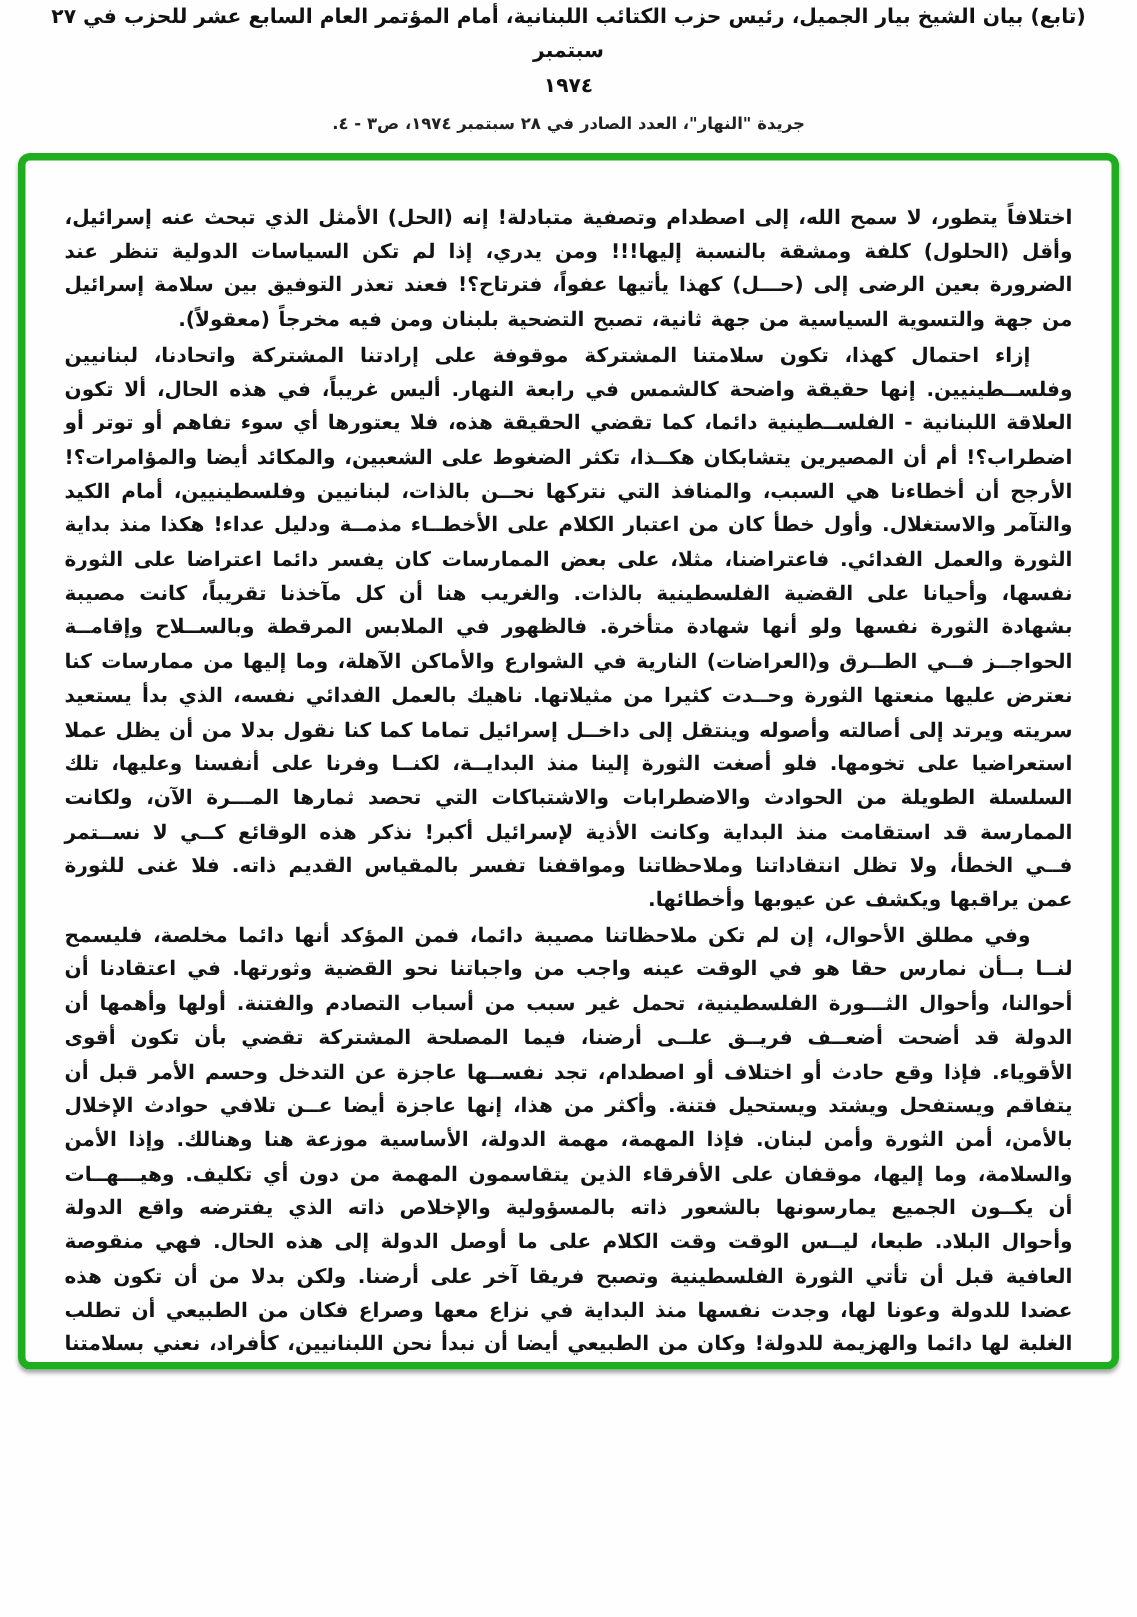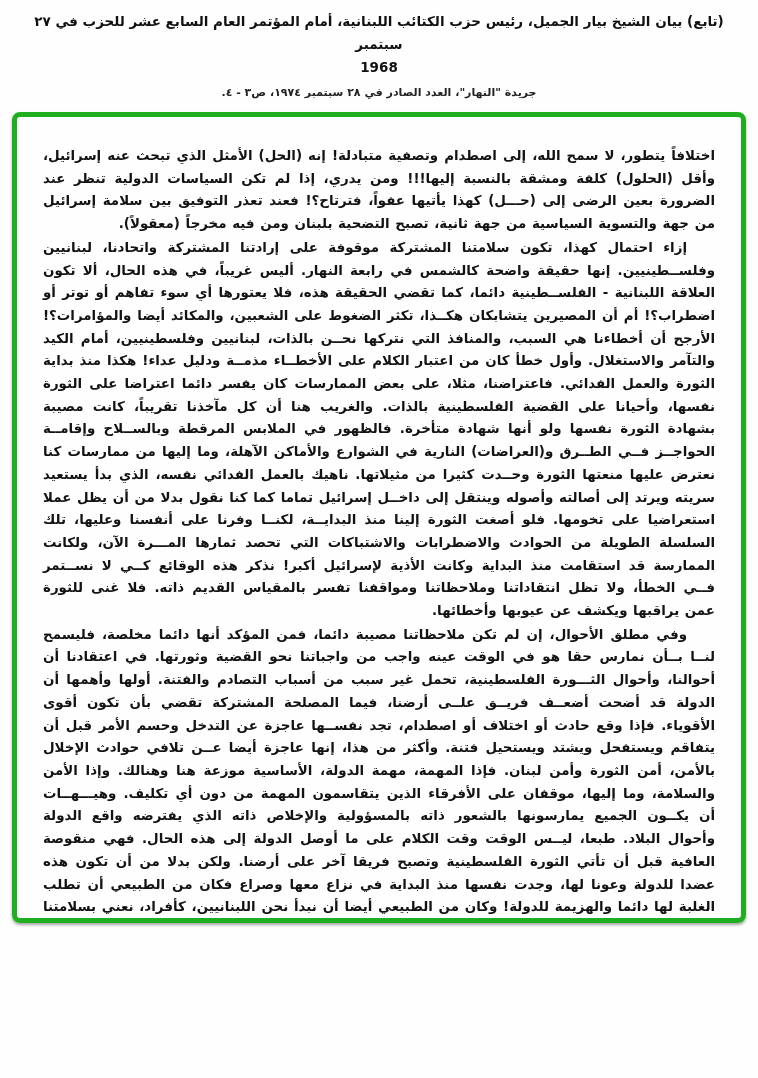--- a/index.html
+++ b/index.html
@@ -12,21 +12,20 @@
     width: 758px;
     height: 1078px;
     background: #fefefe;
     font-family: "DejaVu Sans", sans-serif;
     overflow: hidden;
     box-sizing: border-box;
     direction: rtl;
   }
   .header {
     text-align: center;
-    padding-top: 10px;
     color: #111;
   }
   .header .title-line1 {
     font-size: 13.5px;
     font-weight: bold;
     line-height: 23px;
     padding: 0 26px;
   }
   .header .title-line2 {
     font-size: 13.5px;
@@ -74,21 +73,21 @@
     color: #111;
   }
 </style>
 </head>
 <body>
 
 <div class="page">
 
   <div class="header">
     <div class="title-line1">(تابع) بيان الشيخ بيار الجميل، رئيس حزب الكتائب اللبنانية، أمام المؤتمر العام السابع عشر للحزب في ٢٧ سبتمبر</div>
-    <div class="title-line2">1968</div>
+    <div class="title-line2">١٩٧٤</div>
     <div class="source-line">جريدة "النهار"، العدد الصادر في ٢٨ سبتمبر ١٩٧٤، ص٣ - ٤.</div>
   </div>
 
   <div class="text-frame">
     <p>اختلافاً يتطور، لا سمح الله، إلى اصطدام وتصفية متبادلة! إنه (الحل) الأمثل الذي تبحث عنه إسرائيل، وأقل (الحلول) كلفة ومشقة بالنسبة إليها!!! ومن يدري، إذا لم تكن السياسات الدولية تنظر عند الضرورة بعين الرضى إلى (حـــل) كهذا يأتيها عفواً، فترتاح؟! فعند تعذر التوفيق بين سلامة إسرائيل من جهة والتسوية السياسية من جهة ثانية، تصبح التضحية بلبنان ومن فيه مخرجاً (معقولاً).</p>
     <p class="indent">إزاء احتمال كهذا، تكون سلامتنا المشتركة موقوفة على إرادتنا المشتركة واتحادنا، لبنانيين وفلســطينيين. إنها حقيقة واضحة كالشمس في رابعة النهار. أليس غريباً، في هذه الحال، ألا تكون العلاقة اللبنانية - الفلســطينية دائما، كما تقضي الحقيقة هذه، فلا يعتورها أي سوء تفاهم أو توتر أو اضطراب؟! أم أن المصيرين يتشابكان هكــذا، تكثر الضغوط على الشعبين، والمكائد أيضا والمؤامرات؟! الأرجح أن أخطاءنا هي السبب، والمنافذ التي نتركها نحــن بالذات، لبنانيين وفلسطينيين، أمام الكيد والتآمر والاستغلال. وأول خطأ كان من اعتبار الكلام على الأخطــاء مذمــة ودليل عداء! هكذا منذ بداية الثورة والعمل الفدائي. فاعتراضنا، مثلا، على بعض الممارسات كان يفسر دائما اعتراضا على الثورة نفسها، وأحيانا على القضية الفلسطينية بالذات. والغريب هنا أن كل مآخذنا تقريباً، كانت مصيبة بشهادة الثورة نفسها ولو أنها شهادة متأخرة. فالظهور في الملابس المرقطة وبالســلاح وإقامــة الحواجــز فــي الطــرق و(العراضات) النارية في الشوارع والأماكن الآهلة، وما إليها من ممارسات كنا نعترض عليها منعتها الثورة وحــدت كثيرا من مثيلاتها. ناهيك بالعمل الفدائي نفسه، الذي بدأ يستعيد سريته ويرتد إلى أصالته وأصوله وينتقل إلى داخــل إسرائيل تماما كما كنا نقول بدلا من أن يظل عملا استعراضيا على تخومها. فلو أصغت الثورة إلينا منذ البدايــة، لكنــا وفرنا على أنفسنا وعليها، تلك السلسلة الطويلة من الحوادث والاضطرابات والاشتباكات التي تحصد ثمارها المـــرة الآن، ولكانت الممارسة قد استقامت منذ البداية وكانت الأذية لإسرائيل أكبر! نذكر هذه الوقائع كــي لا نســتمر فــي الخطأ، ولا تظل انتقاداتنا وملاحظاتنا ومواقفنا تفسر بالمقياس القديم ذاته. فلا غنى للثورة عمن يراقبها ويكشف عن عيوبها وأخطائها.</p>
     <p class="indent">وفي مطلق الأحوال، إن لم تكن ملاحظاتنا مصيبة دائما، فمن المؤكد أنها دائما مخلصة، فليسمح لنــا بــأن نمارس حقا هو في الوقت عينه واجب من واجباتنا نحو القضية وثورتها. في اعتقادنا أن أحوالنا، وأحوال الثـــورة الفلسطينية، تحمل غير سبب من أسباب التصادم والفتنة. أولها وأهمها أن الدولة قد أضحت أضعــف فريــق علــى أرضنا، فيما المصلحة المشتركة تقضي بأن تكون أقوى الأقوياء. فإذا وقع حادث أو اختلاف أو اصطدام، تجد نفســها عاجزة عن التدخل وحسم الأمر قبل أن يتفاقم ويستفحل ويشتد ويستحيل فتنة. وأكثر من هذا، إنها عاجزة أيضا عــن تلافي حوادث الإخلال بالأمن، أمن الثورة وأمن لبنان. فإذا المهمة، مهمة الدولة، الأساسية موزعة هنا وهنالك. وإذا الأمن والسلامة، وما إليها، موقفان على الأفرقاء الذين يتقاسمون المهمة من دون أي تكليف. وهيـــهــات أن يكــون الجميع يمارسونها بالشعور ذاته بالمسؤولية والإخلاص ذاته الذي يفترضه واقع الدولة وأحوال البلاد. طبعا، ليــس الوقت وقت الكلام على ما أوصل الدولة إلى هذه الحال. فهي منقوصة العافية قبل أن تأتي الثورة الفلسطينية وتصبح فريقا آخر على أرضنا. ولكن بدلا من أن تكون هذه عضدا للدولة وعونا لها، وجدت نفسها منذ البداية في نزاع معها وصراع فكان من الطبيعي أن تطلب الغلبة لها دائما والهزيمة للدولة! وكان من الطبيعي أيضا أن نبدأ نحن اللبنانيين، كأفراد، نعني بسلامتنا في صورة مباشرة، بعدما بدأ النزاع يقلل من حجم الدولة ودورها وفعلها في البلاد. ولم تدرك</p>
   </div>
 
 

